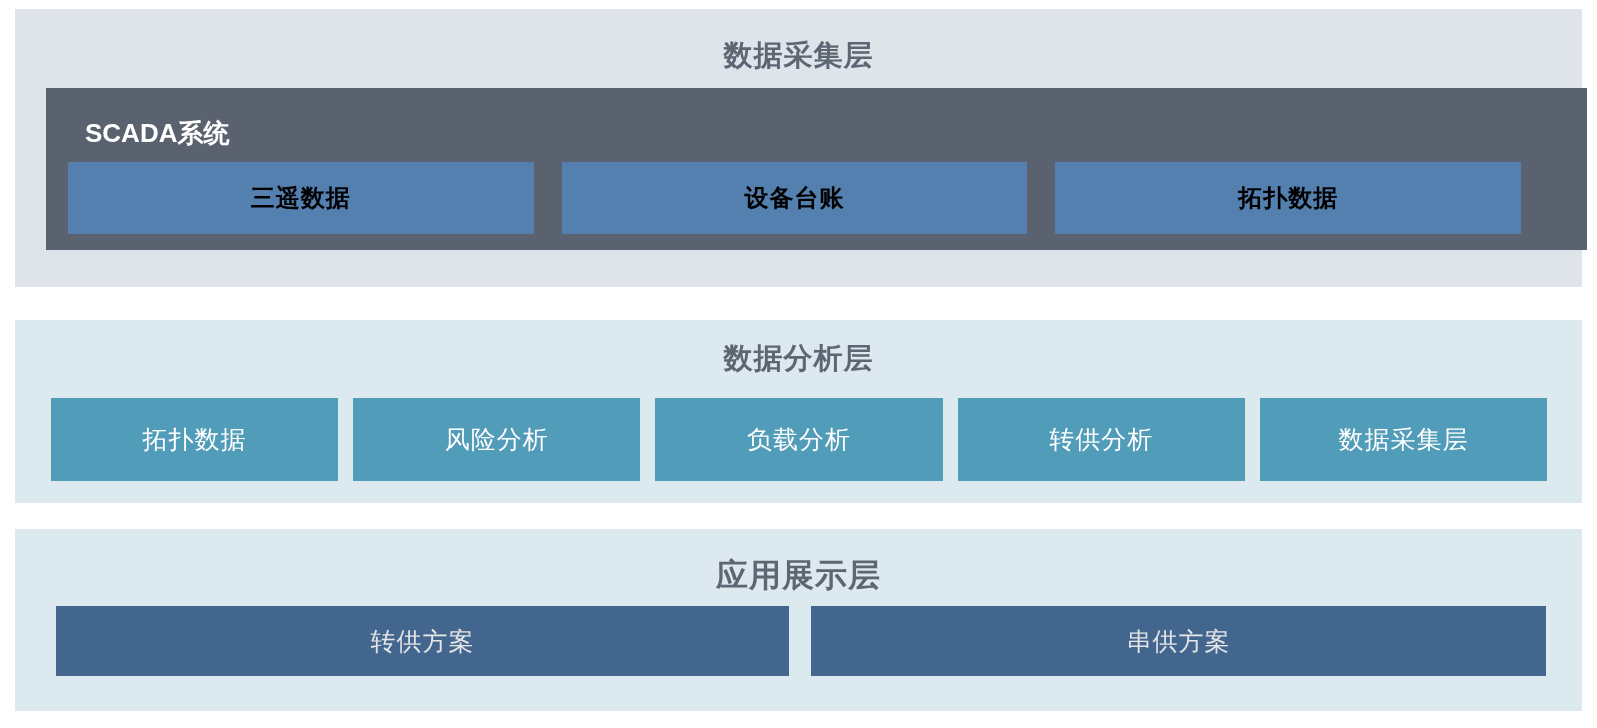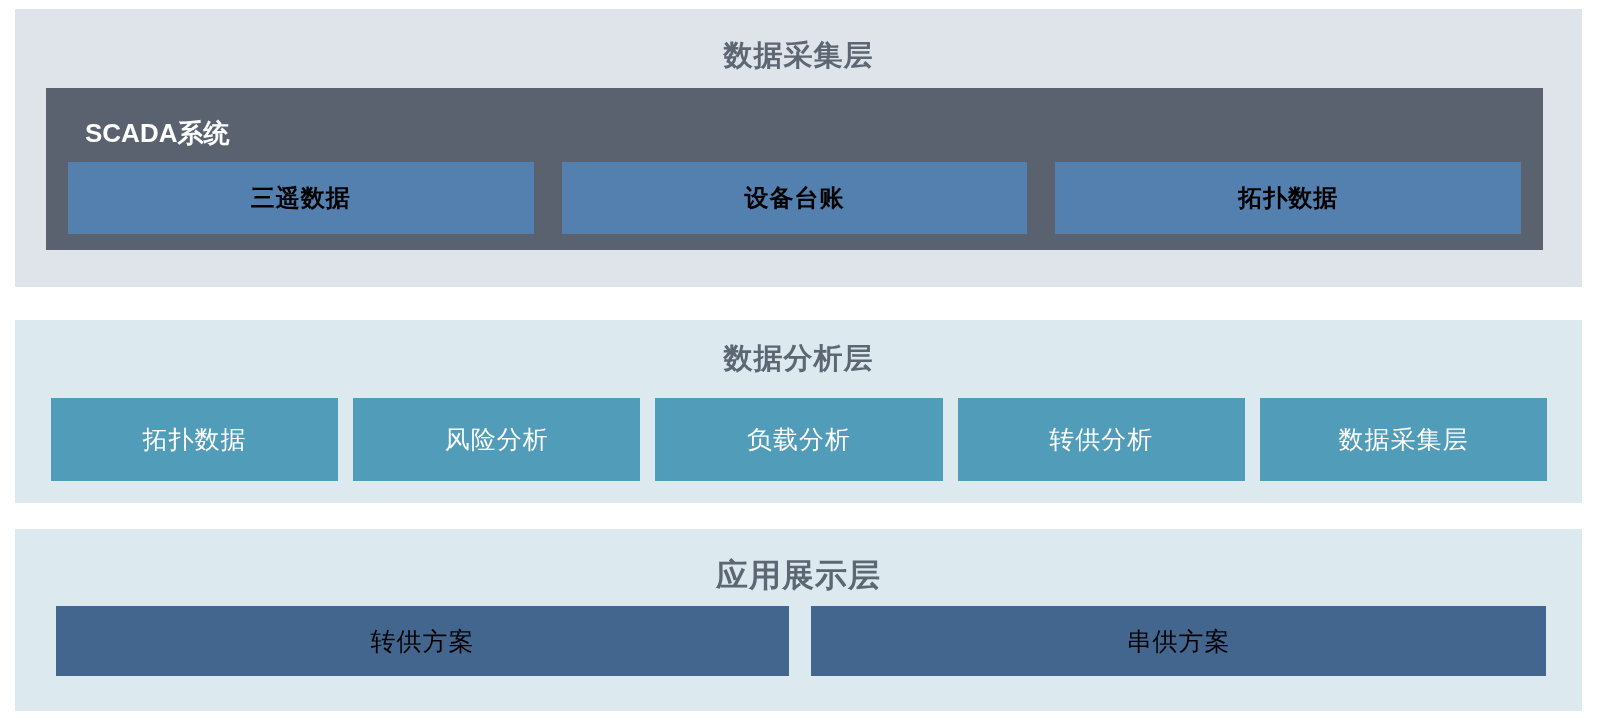--- a/index.html
+++ b/index.html
@@ -51,20 +51,21 @@
     font-size: 29px;
   }
 
   .scada-box {
     position: absolute;
     left: 31px;
     top: 79px;
     width: 1497px;
     height: 162px;
     background: #5a6270;
+    padding-left: 44px;
   }
   .scada-label {
     position: absolute;
     left: 39px;
     top: 28px;
     font-size: 26px;
     font-weight: bold;
     color: #ffffff;
     white-space: nowrap;
   }
@@ -140,21 +141,21 @@
     position: absolute;
     left: 41px;
     top: 77px;
     width: 1490px;
     height: 70px;
     display: flex;
     gap: 22px;
   }
   .application-item {
     background: #43668f;
-    color: #000000;
+    color: #e5e5e5;
     font-size: 25px;
     font-weight: normal;
     display: flex;
     align-items: center;
     justify-content: center;
     letter-spacing: 1px;
   }
   .application-item.span-1 { flex: 0 0 733px; }
   .application-item.span-2 { flex: 0 0 735px; }
 </style>

